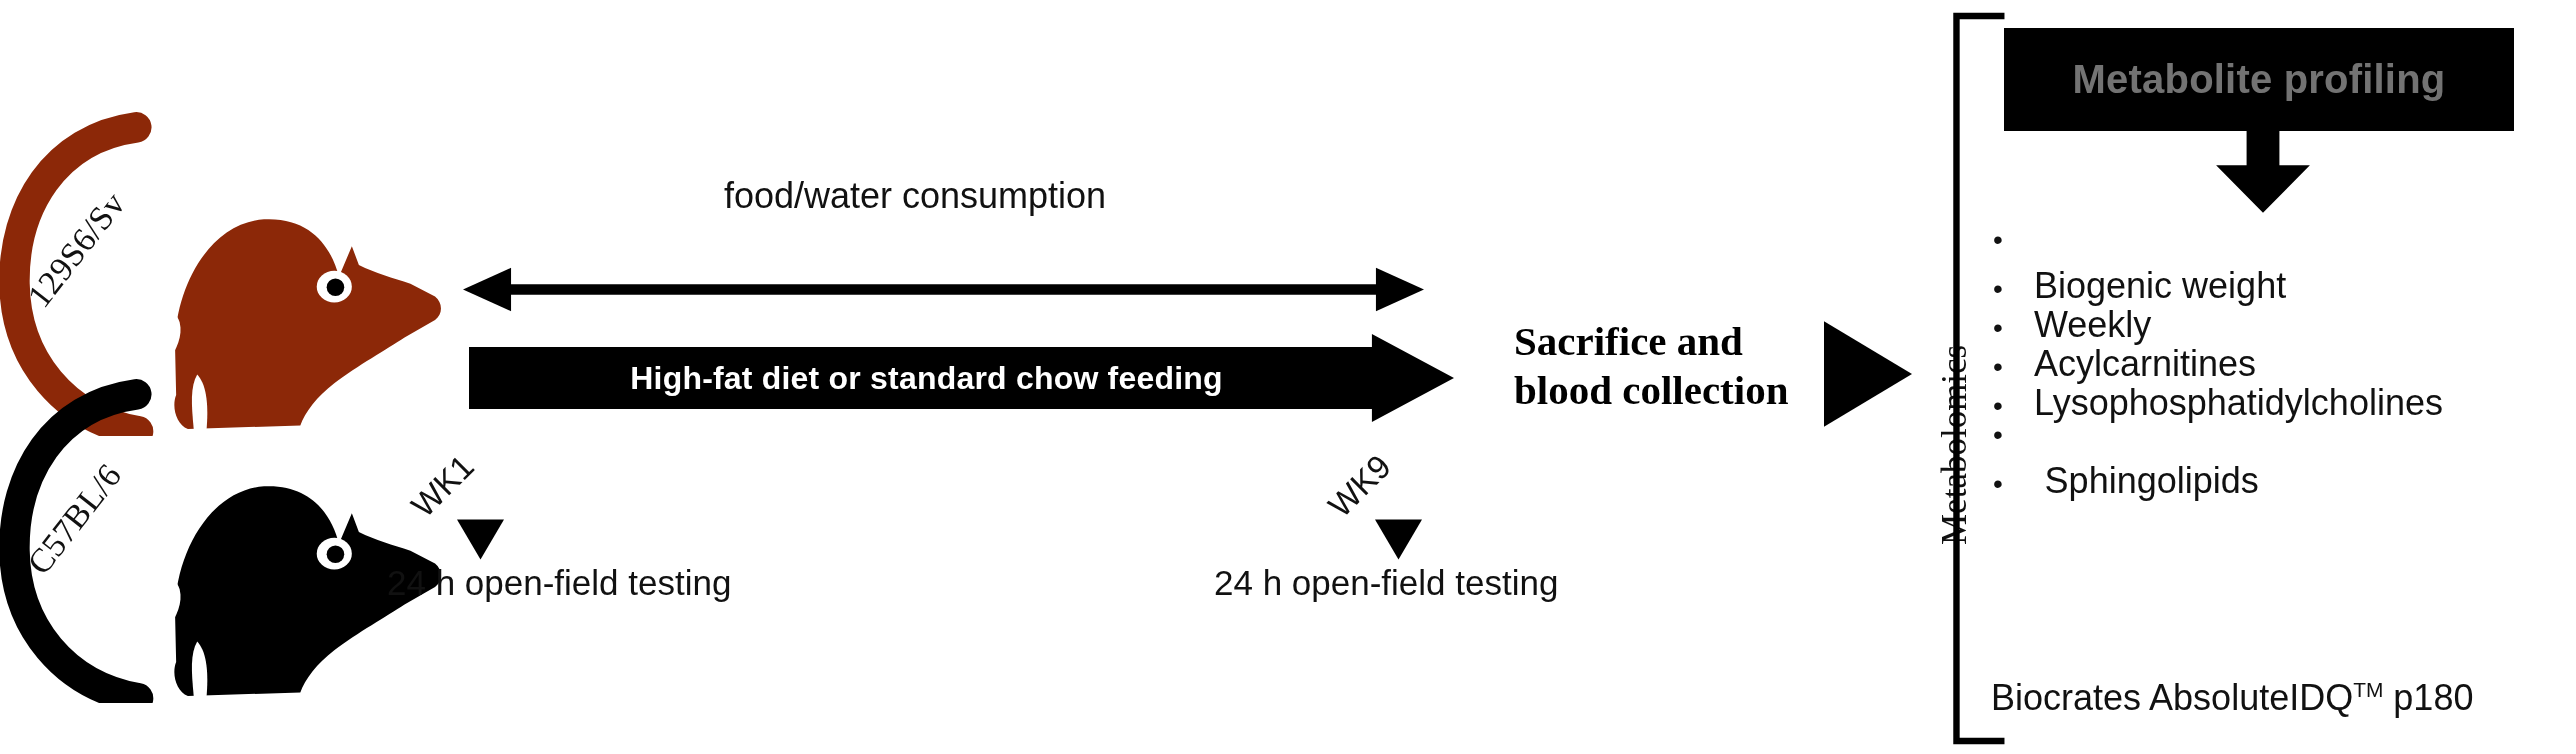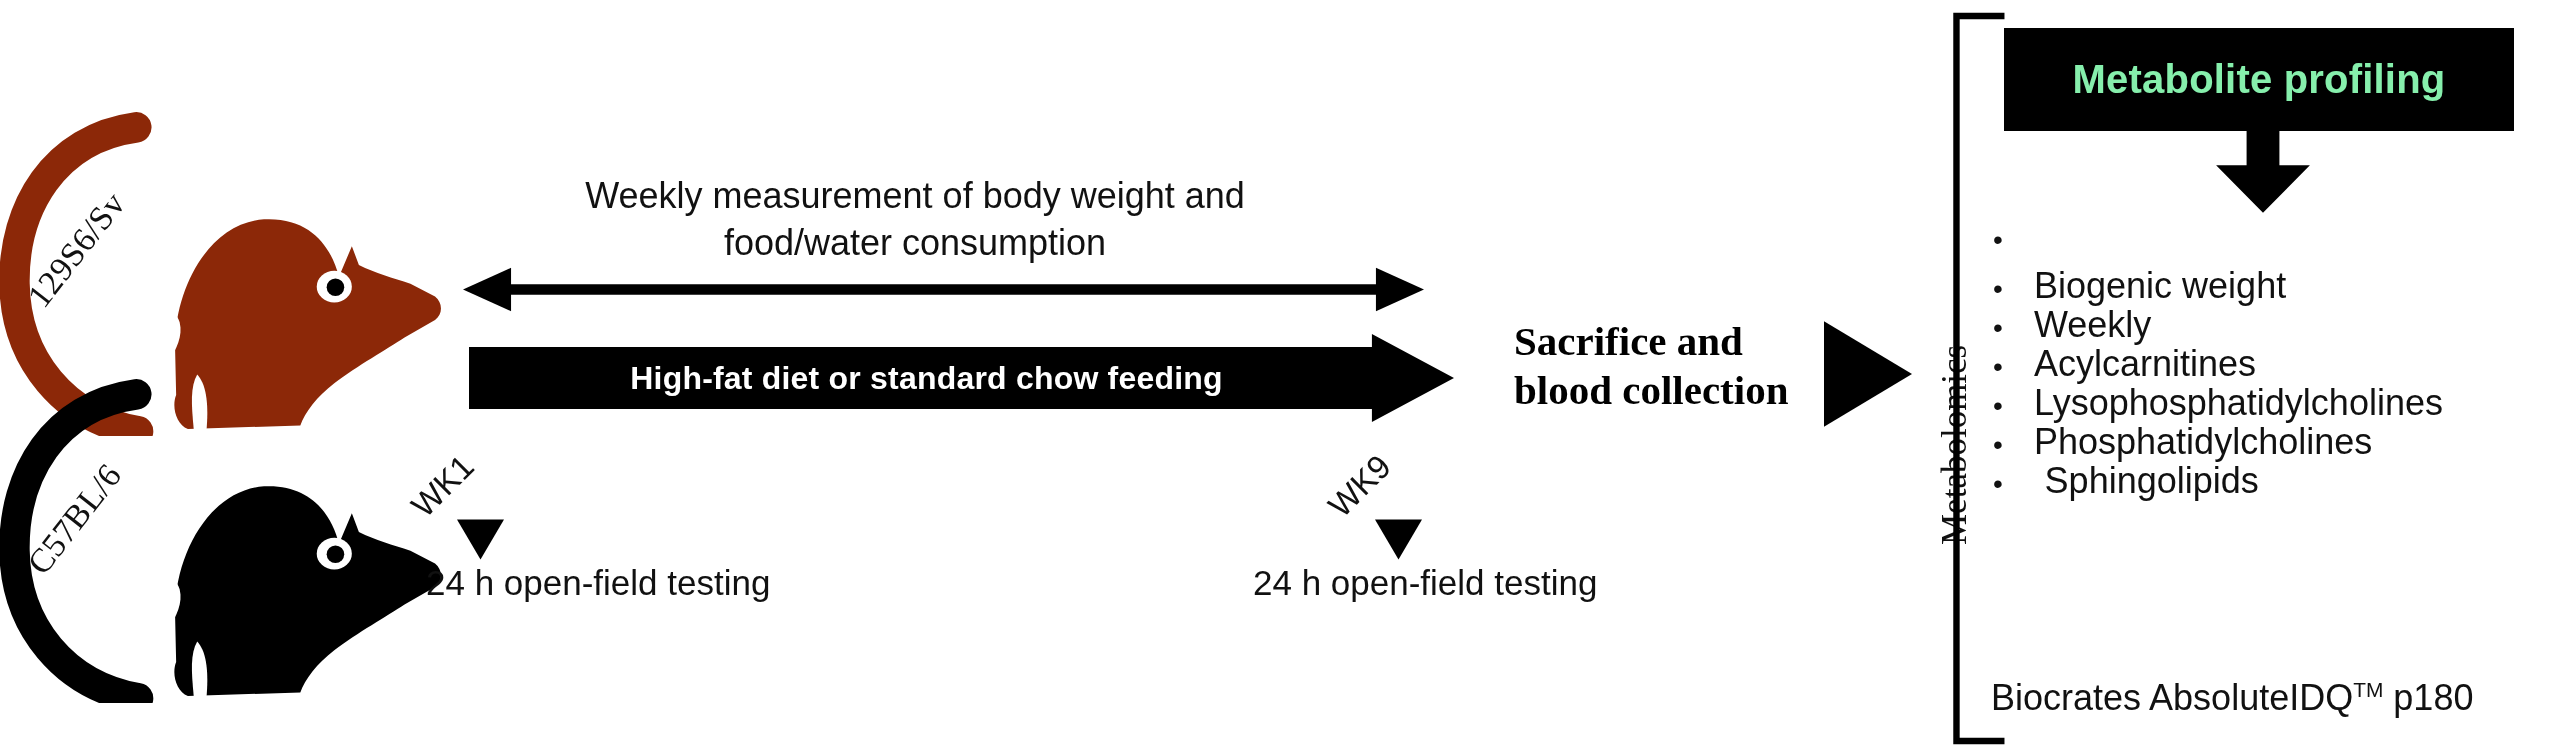--- a/index.html
+++ b/index.html
@@ -76,21 +76,20 @@
     transform-origin: left bottom;
     transform: rotate(-45deg);
   }
 
   .openfield-text {
     position: absolute;
     font-family: "Liberation Sans", sans-serif;
     font-size: 35px;
     color: #111111;
     white-space: nowrap;
-    margin-left: 39px;
   }
 
   
   .sacrifice-text {
     position: absolute;
     font-family: "Liberation Serif", serif;
     font-weight: bold;
     font-size: 41px;
     line-height: 1.20;
     color: #000000;
@@ -111,21 +110,21 @@
   }
 
   .profiling-box {
     position: absolute;
     background: #000000;
     display: flex;
     align-items: center;
     justify-content: center;
   }
   .profiling-text {
-    color: #86efac;
+    color: #737373;
     font-family: "Liberation Sans", sans-serif;
     font-weight: bold;
     font-size: 40px;
     letter-spacing: 0.2px;
     white-space: nowrap;
   }
 
   .metabolite-list {
     position: absolute;
     list-style: none;
@@ -212,21 +211,20 @@
                C 276 452, 272 478, 280 498 L 252 500
                C 238 474, 240 440, 254 412 C 264 392, 268 372, 258 353 Z" fill="#ffffff"></path>
       <path d="M 336 455 C 350 470, 356 500, 352 548 L 330 548 C 326 506, 324 476, 336 455 Z" fill="#ffffff"></path>
       <ellipse cx="570" cy="305" rx="30" ry="27" fill="#ffffff"></ellipse>
       <circle cx="572" cy="306" r="15" fill="#000000"></circle>
     </svg>
     <div class="strain-label" style="left:35px; top:176px; transform: rotate(-52deg);">C57BL/6</div>
   </div>
 
   <div class="weekly-text" style="left:481px; top:173px;">
-    <div>Weekly measurement of body weight and</div>
     <div>food/water consumption</div>
   </div>
 
   <svg class="abs" style="left:463px; top:263px;" width="961" height="53" viewBox="0 0 1640 90">
     <line x1="70" y1="45" x2="1570" y2="45" stroke="#000000" stroke-width="18"></line>
     <polygon points="0,45 82,8 82,82" fill="#000000"></polygon>
     <polygon points="1640,45 1558,8 1558,82" fill="#000000"></polygon>
   </svg>
 
   <div class="diet-bar-wrap" style="left:469px; top:334px; width:985px; height:88px;">
@@ -286,21 +284,20 @@
     <li class="metabolite-item">
       <span class="metabolite-bullet">•</span>
       <span class="metabolite-text">Acylcarnitines</span>
     </li>
     <li class="metabolite-item">
       <span class="metabolite-bullet">•</span>
       <span class="metabolite-text">Lysophosphatidylcholines</span>
     </li>
     <li class="metabolite-item">
       <span class="metabolite-bullet">•</span>
-      <span class="metabolite-text">Phosphatidylcholines</span>
     </li>
     <li class="metabolite-item indented">
       <span class="metabolite-bullet">•</span>
       <span class="metabolite-text">Sphingolipids</span>
     </li>
   </ul>
 
   <div class="kit-line" style="left:1991px; top:662px;margin-top:15px;">
     <span>Biocrates AbsoluteIDQ</span><sup>TM</sup>&nbsp;<span>p180</span>
   </div>

